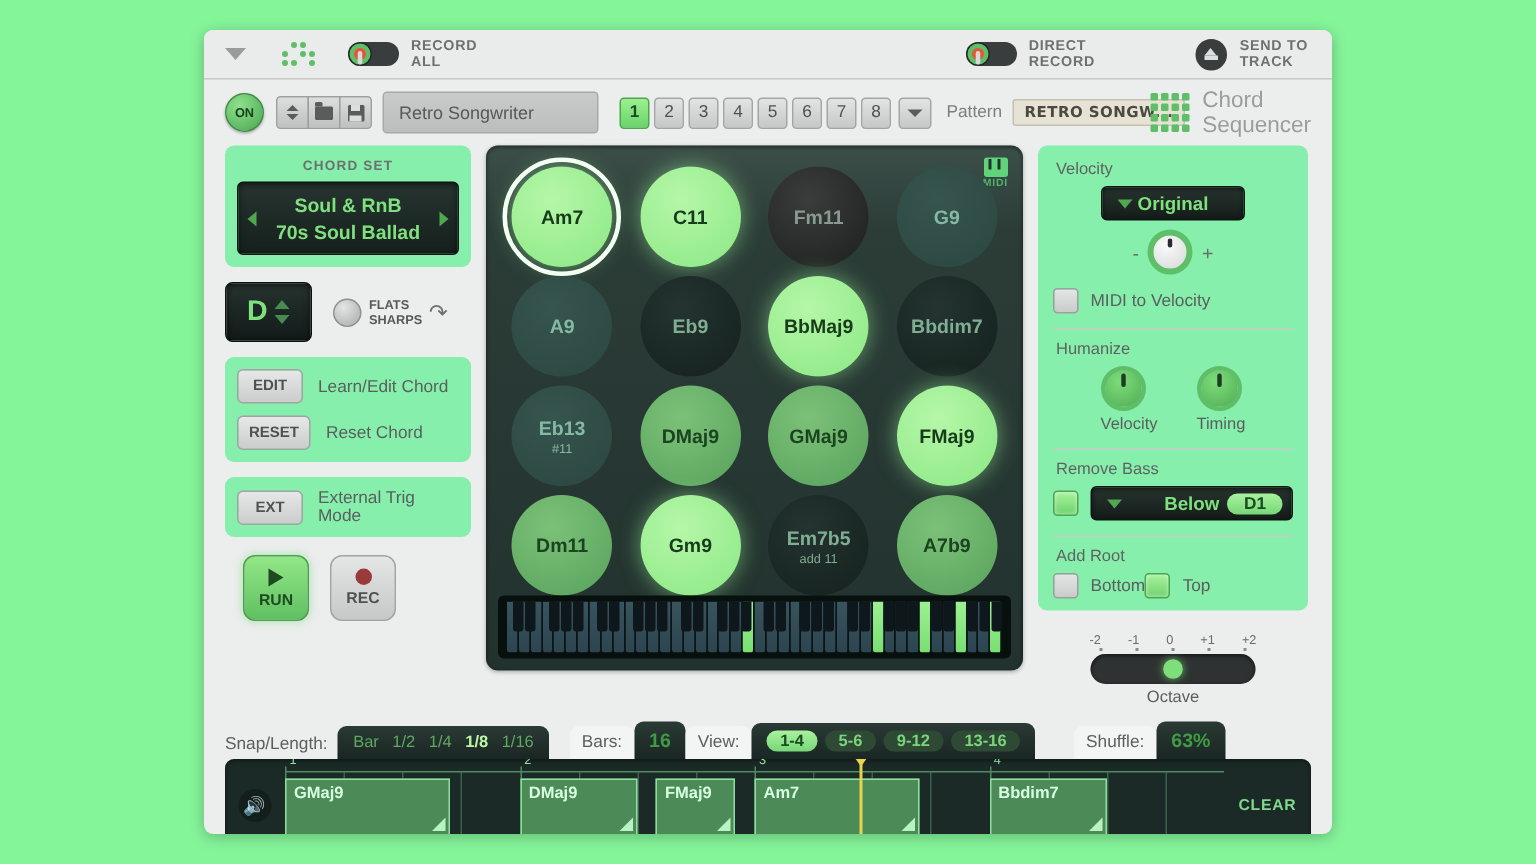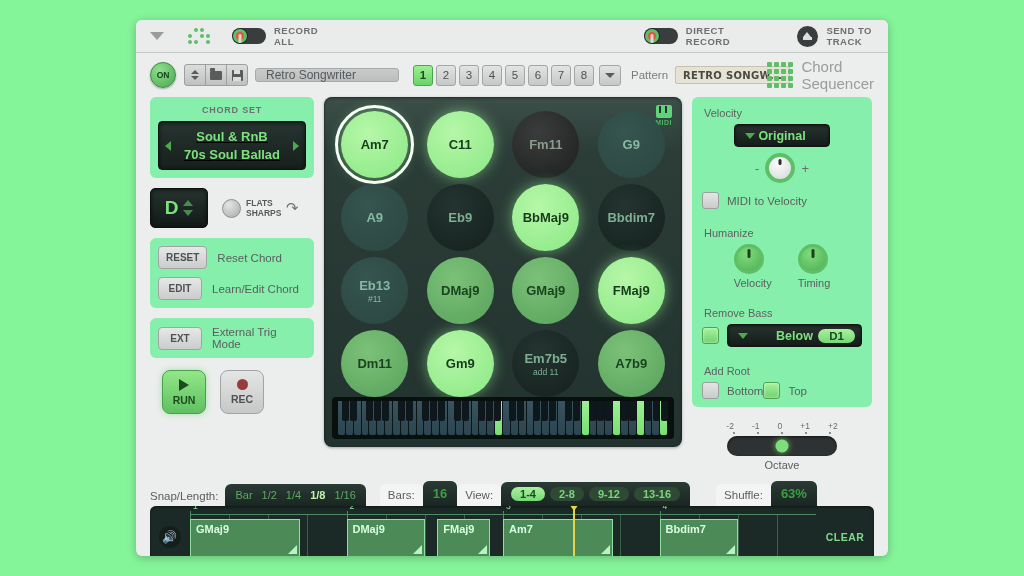--- a/index.html
+++ b/index.html
@@ -105,21 +105,21 @@
   }
   .arr-up { border-bottom:4px solid #5a5c5c; margin-bottom:2px; }
   .arr-dn { border-top:4px solid #5a5c5c; }
   .folder-ico { width:12px;height:9px;background:#5a5c5c;border-radius:1px;position:relative; }
   .folder-ico::before{content:"";position:absolute;top:-3px;left:0;width:5px;height:3px;background:#5a5c5c;border-radius:1px 1px 0 0;}
   .disk-ico { width:11px;height:11px;background:#5a5c5c;border-radius:1px;position:relative;}
   .disk-ico::before{content:"";position:absolute;top:0;left:2.5px;width:6px;height:4px;background:#dcdddd;}
   .disk-ico::after{content:"";position:absolute;bottom:0;left:1.5px;width:8px;height:4px;background:#dcdddd;}
 
   .preset-name {
-    margin-left: 8px; width: 144px; height: 14px;
+    margin-left: 8px; width: 144px; height: 28px;
     background: linear-gradient(#c9cbcb,#bcbebe);
     border: 1px solid #a8aaaa; border-radius: 3px;
     display:flex; align-items:center; padding-left: 10px;
     font-size: 12px; color: #55595b;
   }
   .pat-nums { display: flex; margin-left: 14px; gap: 3px; }
   .pat-num {
     width: 20px; height: 21px; border-radius: 3px;
     background: linear-gradient(#e2e3e3,#c6c8c8);
     border: 1px solid #a4a6a6;
@@ -156,21 +156,20 @@
   .col-right { width: 180px; }
 
   .panel { background: #86efac; border-radius: 6px; padding: 8px; }
   .panel-cap { font-size: 9px; color:#6d7070; letter-spacing:.8px; text-align:center; font-weight:600; margin-bottom:6px;}
 
   .lcd {
     background: linear-gradient(#273430, #16201d);
     border:1px solid #0d1412; border-radius: 4px;
     padding: 7px 6px; text-align:center; position:relative;
     box-shadow: inset 0 1px 4px rgba(0,0,0,.6);
-    text-decoration: underline;
   }
   .lcd .l1 { font-size: 13px; color:#7ee07e; font-weight:600; }
   .lcd .l2 { font-size: 13px; color:#7ee07e; font-weight:600; margin-top: 3px; }
   .lcd .nav { position:absolute; top:50%; transform:translateY(-50%); width:0;height:0; }
   .lcd .nav.l { left:6px; border-top:5px solid transparent;border-bottom:5px solid transparent;border-right:6px solid #4fa84f;}
   .lcd .nav.r { right:6px; border-top:5px solid transparent;border-bottom:5px solid transparent;border-left:6px solid #4fa84f;}
 
   .key-row { display:flex; align-items:center; margin-top: 10px; }
   .key-lcd {
     width: 58px; height: 40px; border-radius:5px;
@@ -484,26 +483,26 @@
           <div class="fs-txt">
             <div>FLATS</div>
             <div>SHARPS</div>
           </div>
           <div class="loop-ico">↶</div>
         </div>
       </div>
 
       <div class="panel" style="margin-top:10px;">
         <div class="btn-row">
+          <div class="sq-btn">EDIT</div>
+          <div class="btn-txt">Learn/Edit Chord</div>
+        </div>
+        <div class="btn-row">
           <div class="sq-btn">RESET</div>
           <div class="btn-txt">Reset Chord</div>
-        </div>
-        <div class="btn-row">
-          <div class="sq-btn">EDIT</div>
-          <div class="btn-txt">Learn/Edit Chord</div>
         </div>
       </div>
 
       <div class="panel" style="margin-top:10px;">
         <div class="btn-row">
           <div class="sq-btn">EXT</div>
           <div class="btn-txt">External Trig Mode</div>
         </div>
       </div>
 
@@ -752,21 +751,21 @@
     </div>
     <div class="tab-dark">
       <span class="val-green">16</span>
     </div>
     <div class="tab-white">
       <span class="bb-lbl" style="padding:0;">View:</span>
     </div>
     <div class="tab-dark">
       <div class="view-pills">
         <span class="vp on">1-4</span>
-        <span class="vp">2-8</span>
+        <span class="vp">5-6</span>
         <span class="vp">9-12</span>
         <span class="vp">13-16</span>
       </div>
     </div>
     <div class="tab-white" style="margin-left:26px;">
       <span class="bb-lbl" style="padding:0;">Shuffle:</span>
     </div>
     <div class="tab-dark">
       <span class="val-green">63%</span>
     </div>

